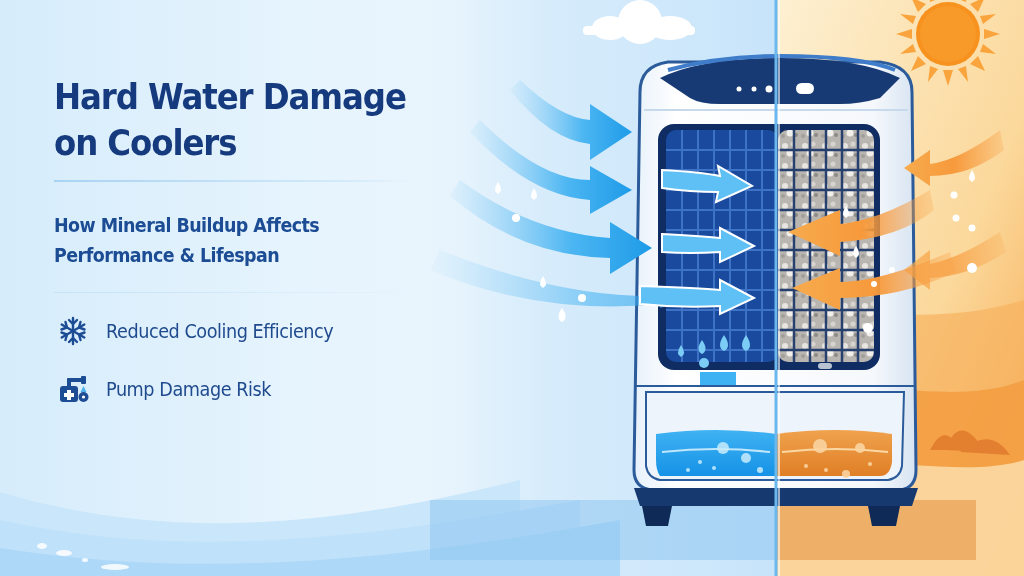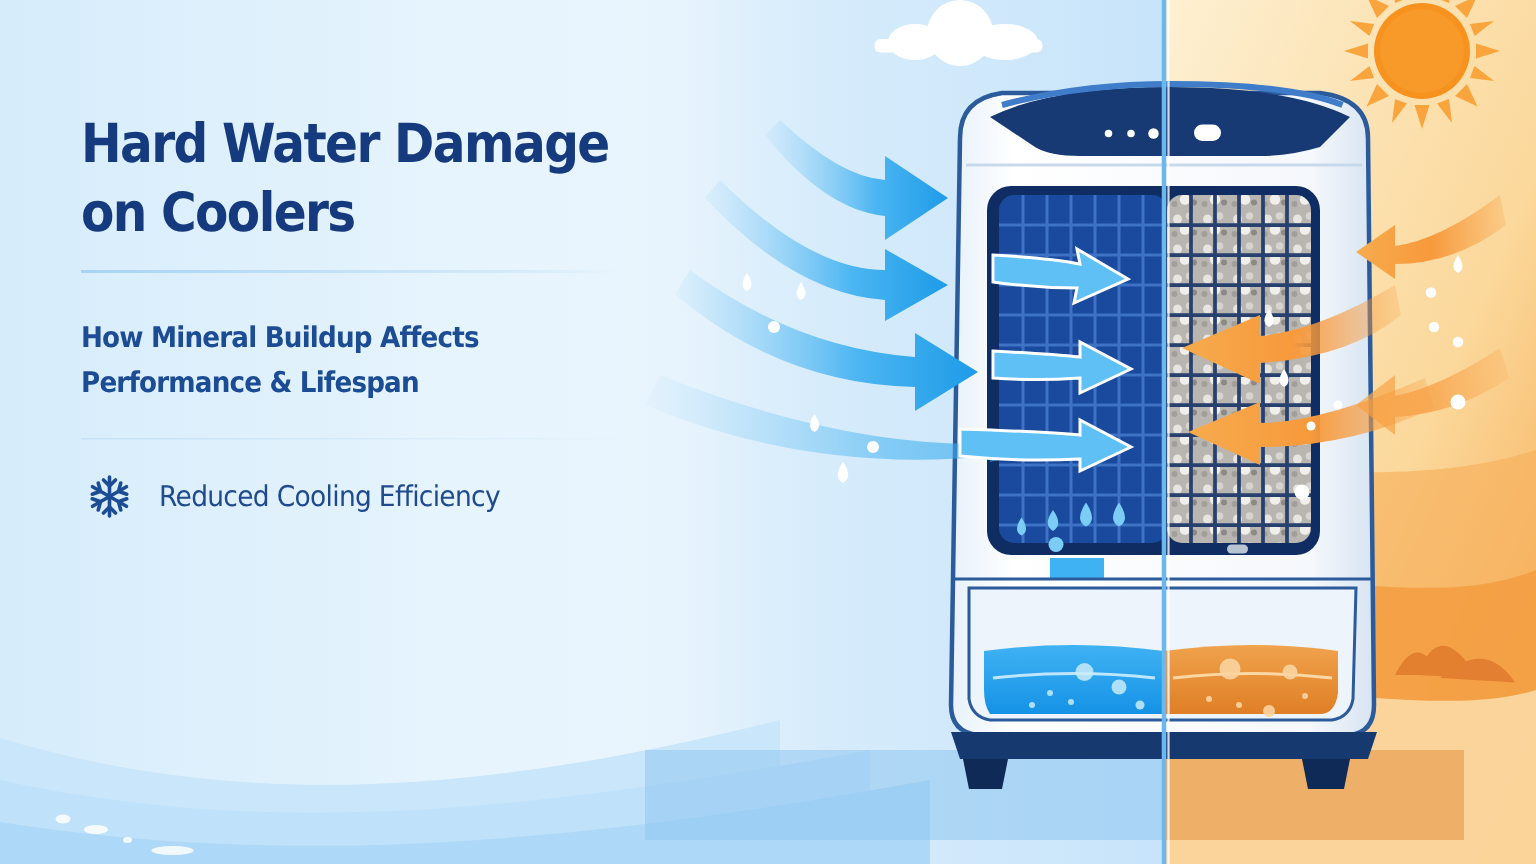--- a/index.html
+++ b/index.html
@@ -329,16 +329,32 @@
             <polyline points="-11.5,-1.5 -6,-3.5 -7.5,-9"></polyline>
             <polyline points="11.5,1.5 6,3.5 7.5,9"></polyline>
             <polyline points="-11.5,1.5 -6,3.5 -7.5,9"></polyline>
             <polyline points="11.5,-1.5 6,-3.5 7.5,-9"></polyline>
           </g>
         </svg>
       </span>
       <span class="lbl">Reduced Cooling Efficiency</span>
     </div>
 
+    <div class="feature">
+      <span class="ico">
+        <svg width="32" height="30" viewBox="0 0 32 30">
+          <rect x="2" y="12" width="18" height="16" rx="3" fill="#1c4c94"></rect>
+          <rect x="9" y="5" width="4" height="8" fill="#1c4c94"></rect>
+          <rect x="9" y="4" width="16" height="4" rx="1" fill="#1c4c94"></rect>
+          <rect x="23" y="2" width="5" height="8" rx="1" fill="#1c4c94"></rect>
+          <path d="M25.5 12 l -3 6 h 6 z" fill="#4fb0ec"></path>
+          <circle cx="25.5" cy="23" r="5" fill="#1c4c94"></circle>
+          <circle cx="25.5" cy="23" r="1.6" fill="#ffffff"></circle>
+          <rect x="9" y="16" width="4" height="10" fill="#ffffff"></rect>
+          <rect x="6" y="19" width="10" height="4" fill="#ffffff"></rect>
+        </svg>
+      </span>
+      <span class="lbl">Pump Damage Risk</span>
+    </div>
 
   </div>
 
 </div>
 
 </body></html>

